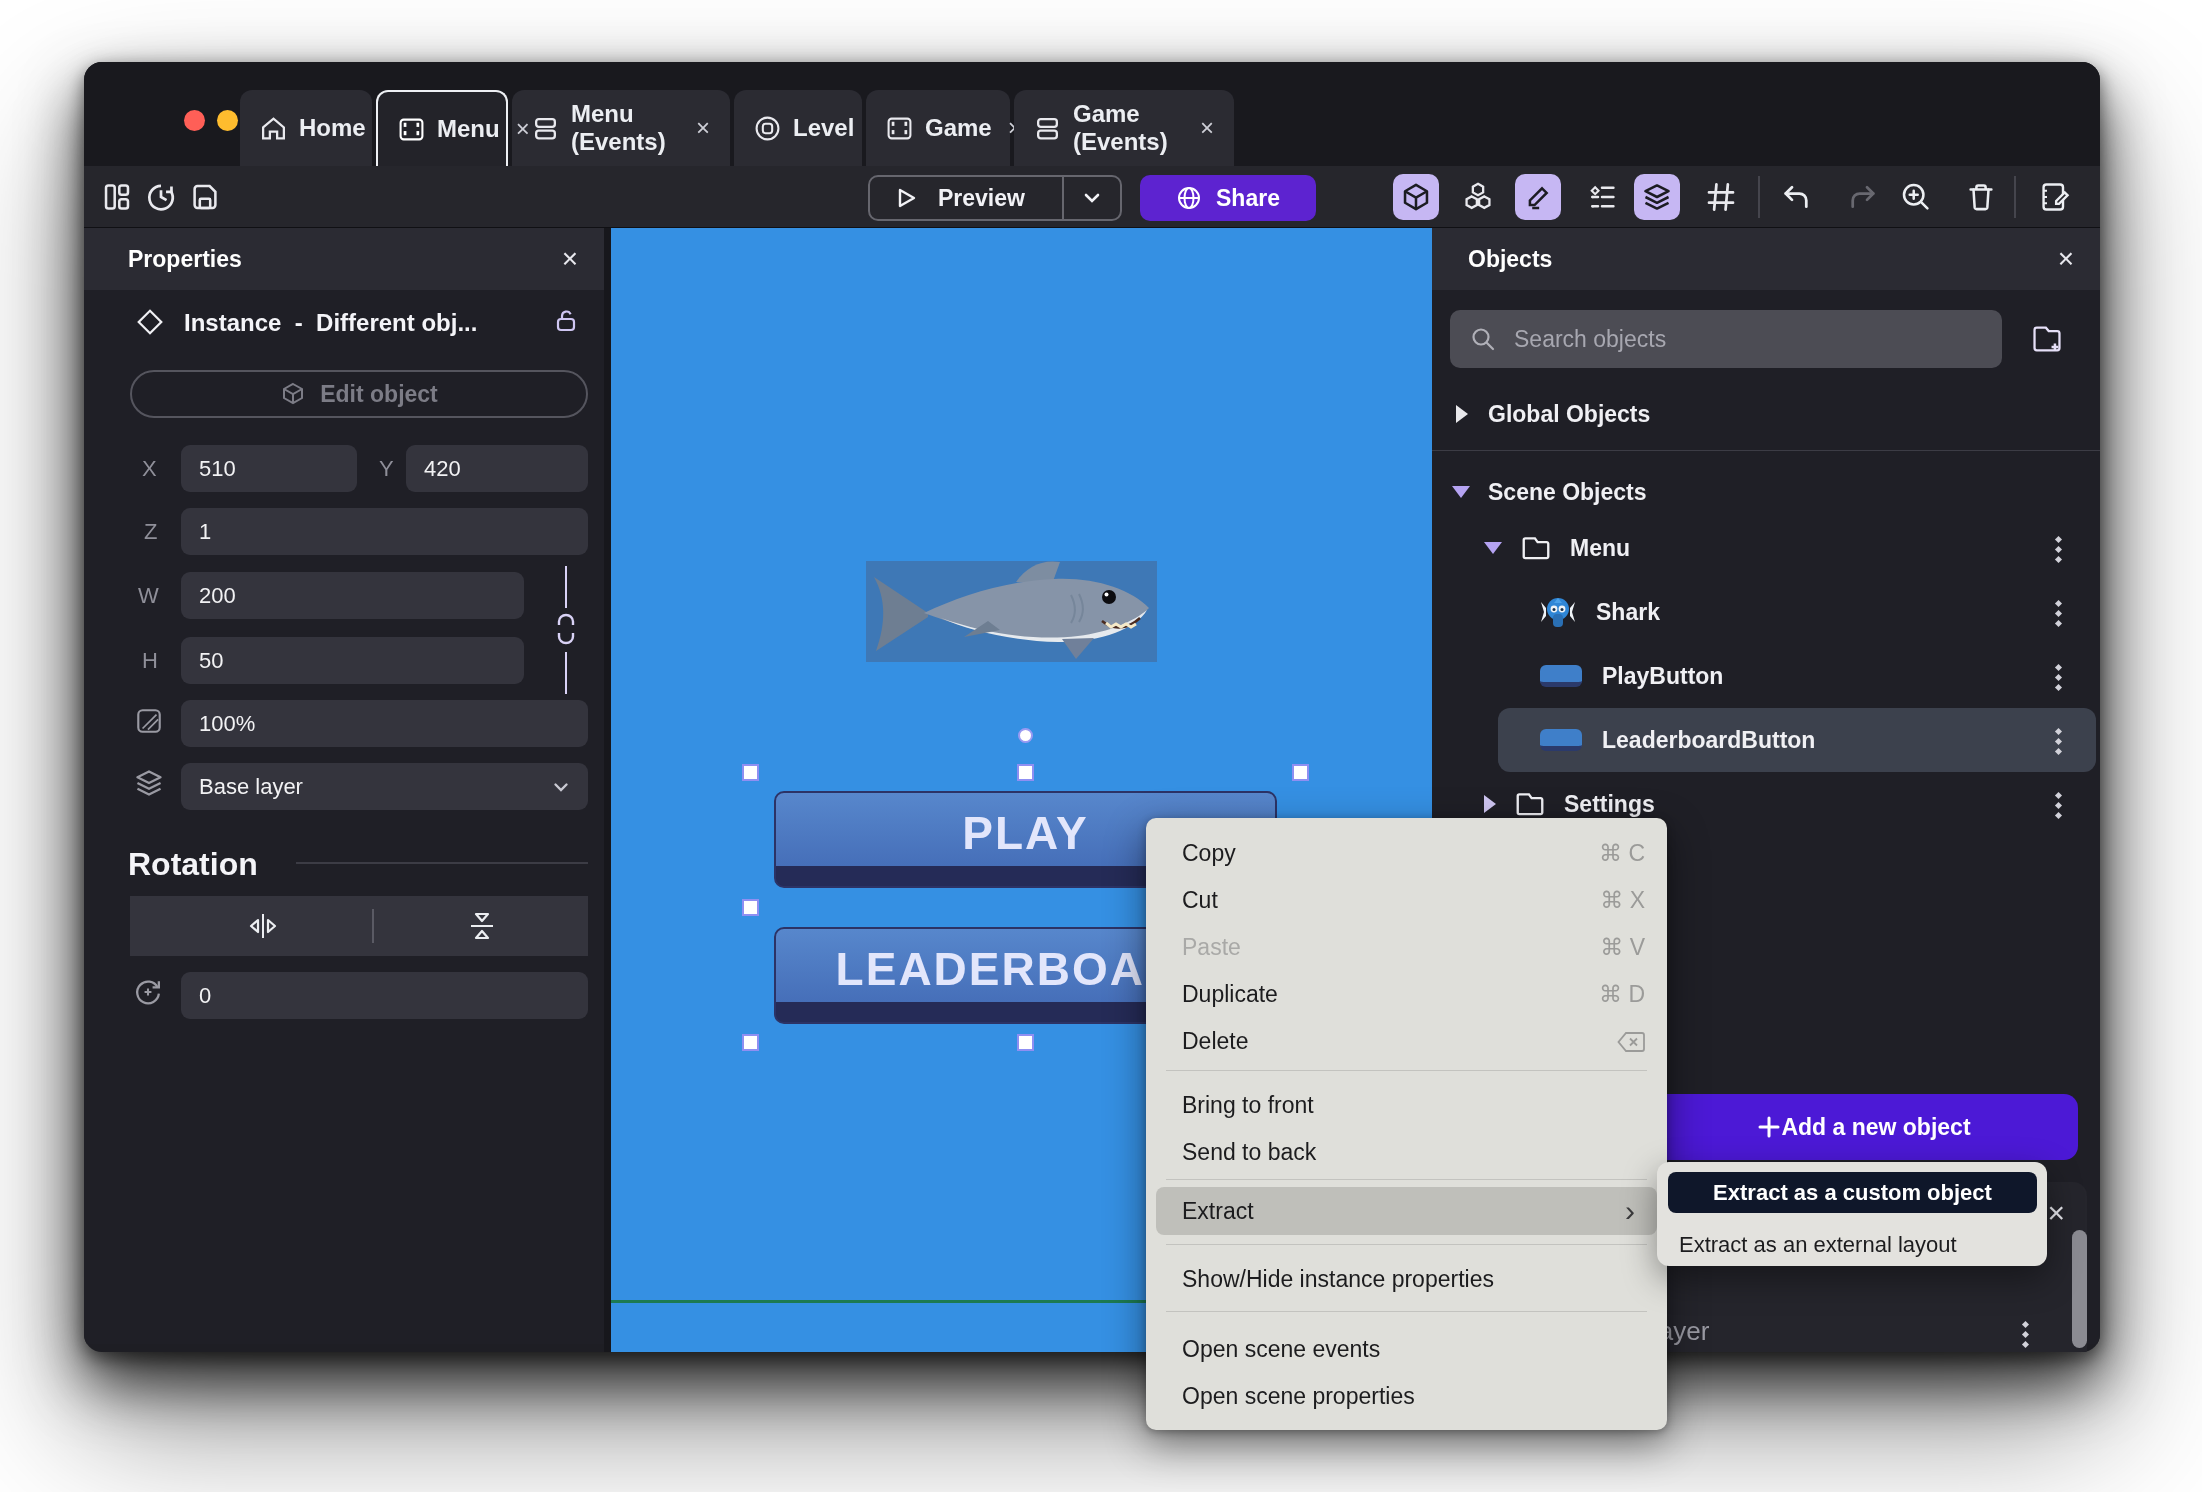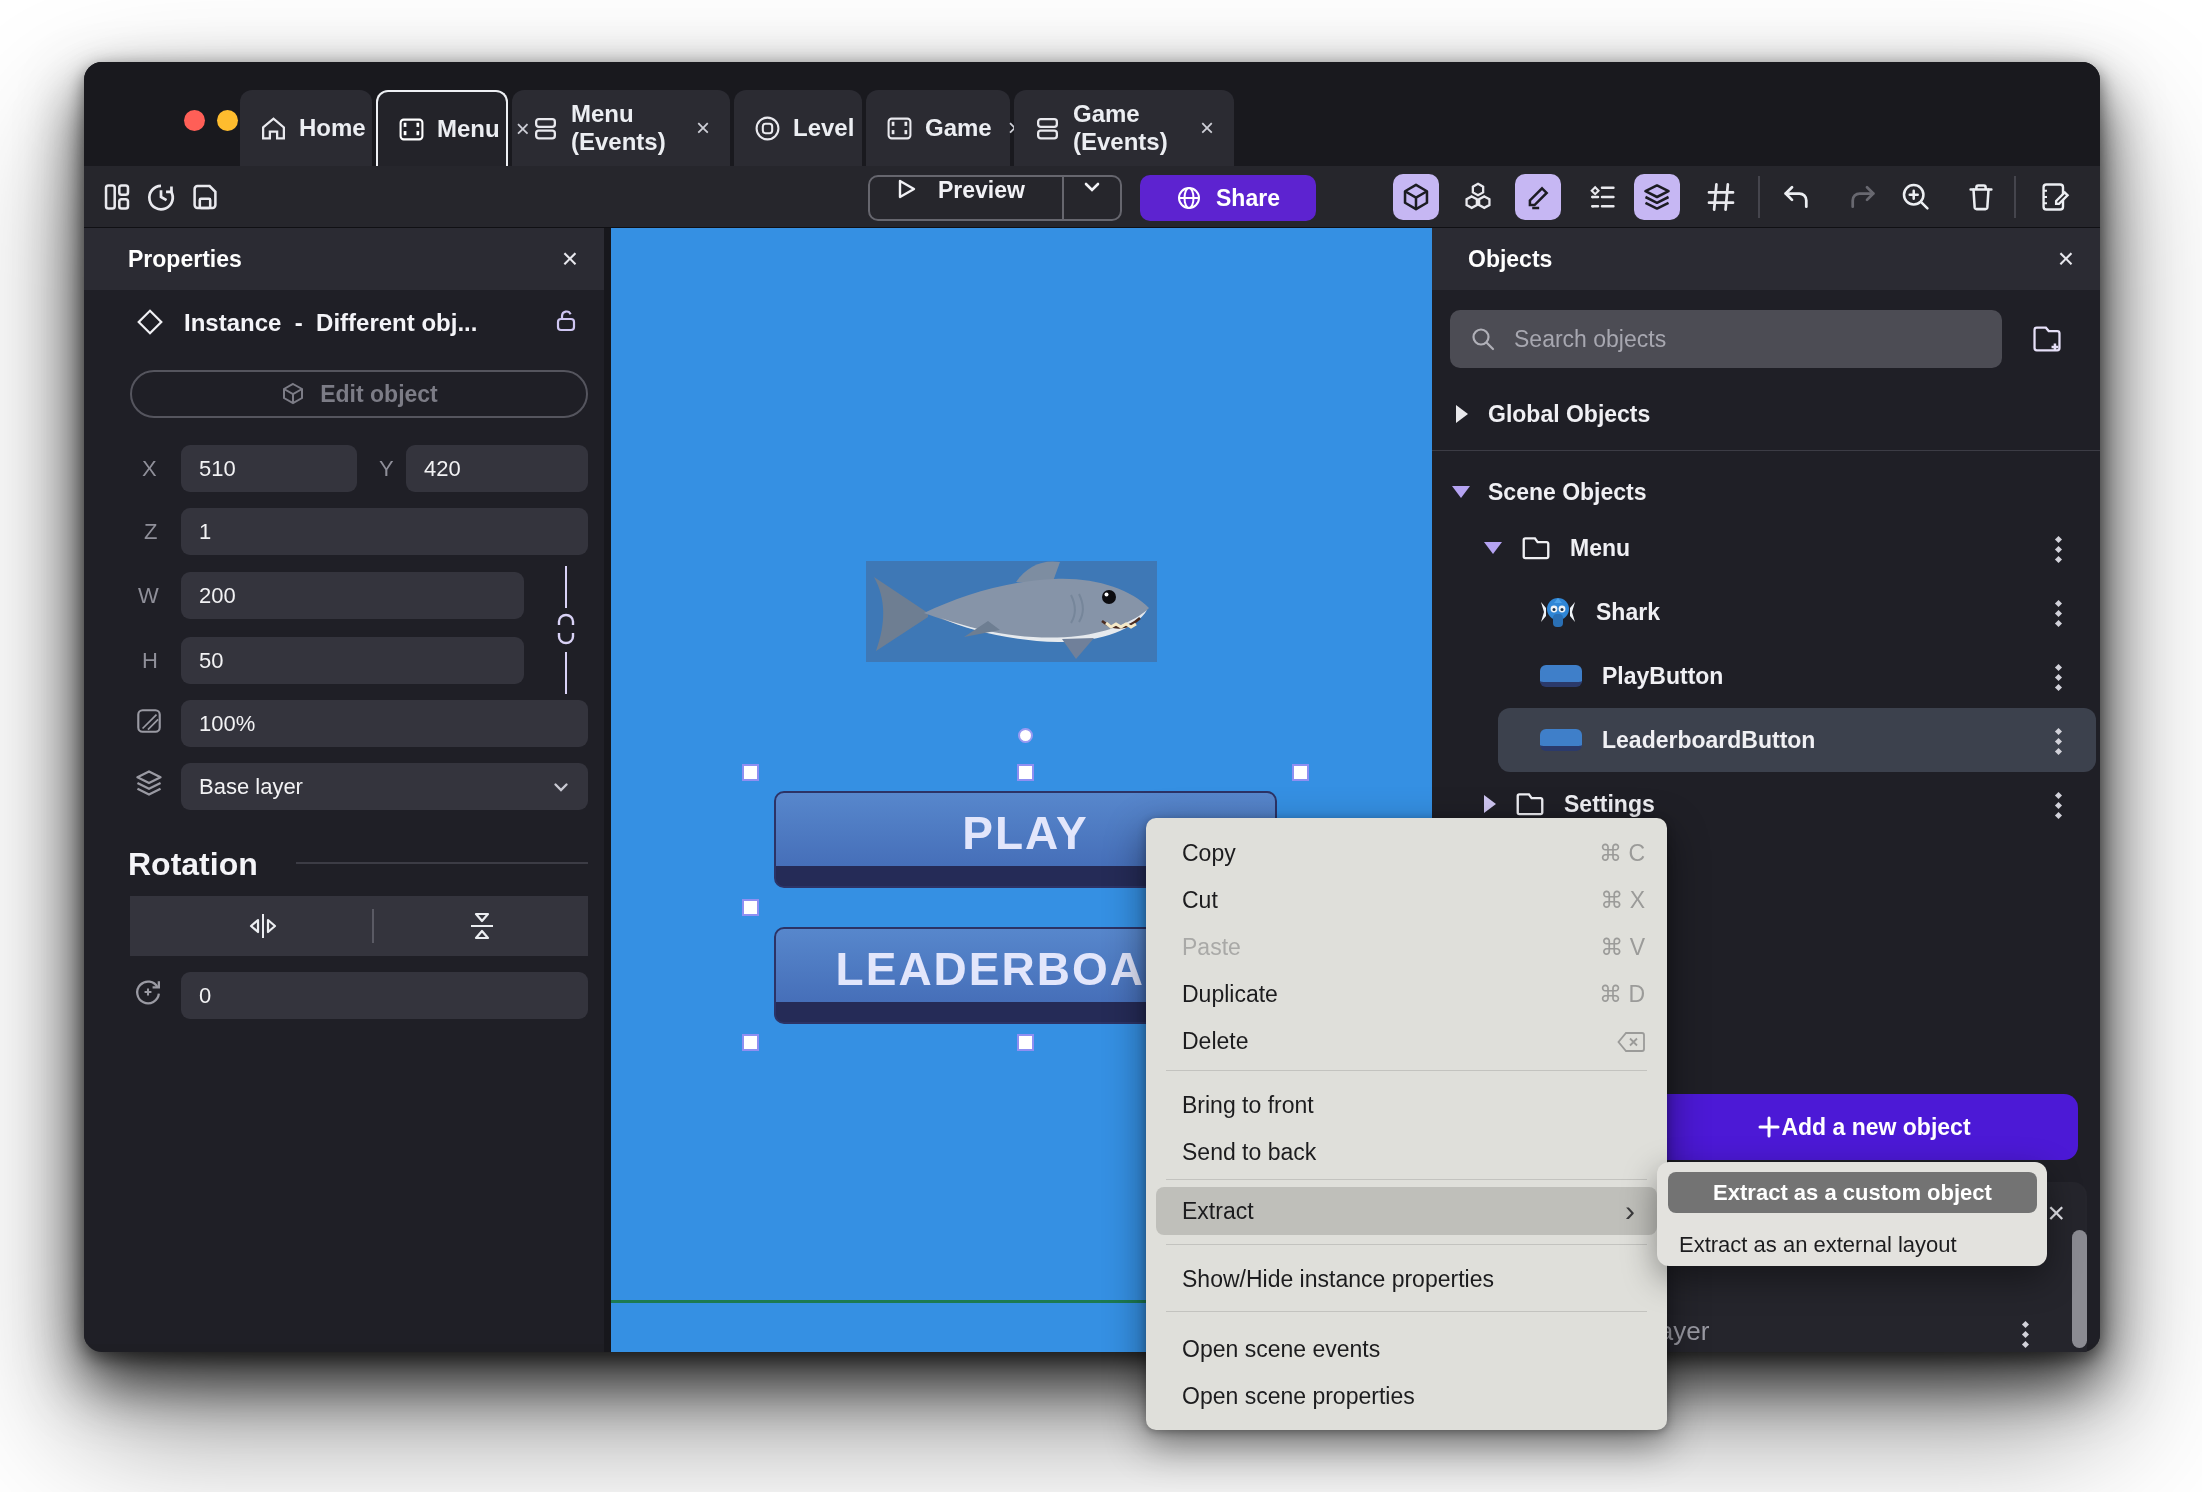--- a/index.html
+++ b/index.html
@@ -18,21 +18,21 @@
   .tab.active{background:#232329;border:2px solid #eef0f4;border-bottom:none;z-index:3;}
   .tab .close{font-size:24px;font-weight:normal;color:#cdced6;margin-left:4px;}
   .tabicon{width:27px;height:27px;flex:0 0 auto;}
   .tabicon svg{display:block;width:100%;height:100%;}
   
   .toolbar{position:absolute;left:0;top:104px;width:100%;height:62px;background:#26262c;border-bottom:1px solid #101014;}
   .tbicon{position:absolute;top:8px;width:46px;height:46px;border-radius:10px;display:flex;align-items:center;justify-content:center;}
   .tbicon svg{display:block;}
   .tbicon.on{background:#c6b7f3;}
   .vdiv{position:absolute;top:10px;width:2px;height:42px;background:#45454d;}
-  .previewbtn{position:absolute;left:784px;top:9px;width:254px;height:46px;border:2px solid #66666e;border-radius:10px;display:flex;color:#f2f2f6;}
+  .previewbtn{position:absolute;left:784px;top:9px;width:254px;height:46px;border:2px solid #66666e;border-radius:10px;display:flex;align-items:center;color:#f2f2f6;}
   .sharebtn{position:absolute;left:1056px;top:9px;width:176px;height:46px;background:#5d23d0;border-radius:10px;display:flex;align-items:center;justify-content:center;gap:14px;color:#fff;font-weight:bold;font-size:23px;}
   
   .panel{position:absolute;top:166px;background:#1f1f26;}
   .panel-head{position:absolute;left:0;top:0;width:100%;height:62px;background:#2b2b33;display:flex;align-items:center;justify-content:space-between;padding:0 26px 0 44px;color:#fff;font-size:23px;font-weight:bold;}
   .xbtn{color:#e8e8ee;font-size:28px;font-weight:normal;}
   .lbl{color:#8f8f99;font-size:22px;}
   .field{position:absolute;background:#34343d;border-radius:9px;color:#f2f2f4;font-size:22px;display:flex;align-items:center;padding:0 18px;}
   .sect-line{position:absolute;height:2px;background:#3c3c45;}
   
   .trow{position:absolute;left:0;width:100%;height:52px;display:flex;align-items:center;color:#f0f0f4;font-size:23px;font-weight:bold;}
@@ -602,19 +602,19 @@
   <div class="cdiv" style="top:493px"></div>
   <div class="ci" style="top:508px">
     <span>Open scene events</span>
   </div>
   <div class="ci" style="top:555px">
     <span>Open scene properties</span>
   </div>
 </div>
 
 <div class="submenu">
-  <div class="abs" style="left:11px;top:10px;width:369px;height:41px;background:#737373;border-radius:8px;display:flex;align-items:center;justify-content:center;color:#fff;font-weight:bold">
+  <div class="abs" style="left:11px;top:10px;width:369px;height:41px;background:#0f172a;border-radius:8px;display:flex;align-items:center;justify-content:center;color:#fff;font-weight:bold">
     <span>Extract as a custom object</span>
   </div>
   <div class="abs" style="left:22px;top:62px;height:34px;display:flex;align-items:flex-end">
     <span>Extract as an external layout</span>
   </div>
 </div>
 
 </body></html>

